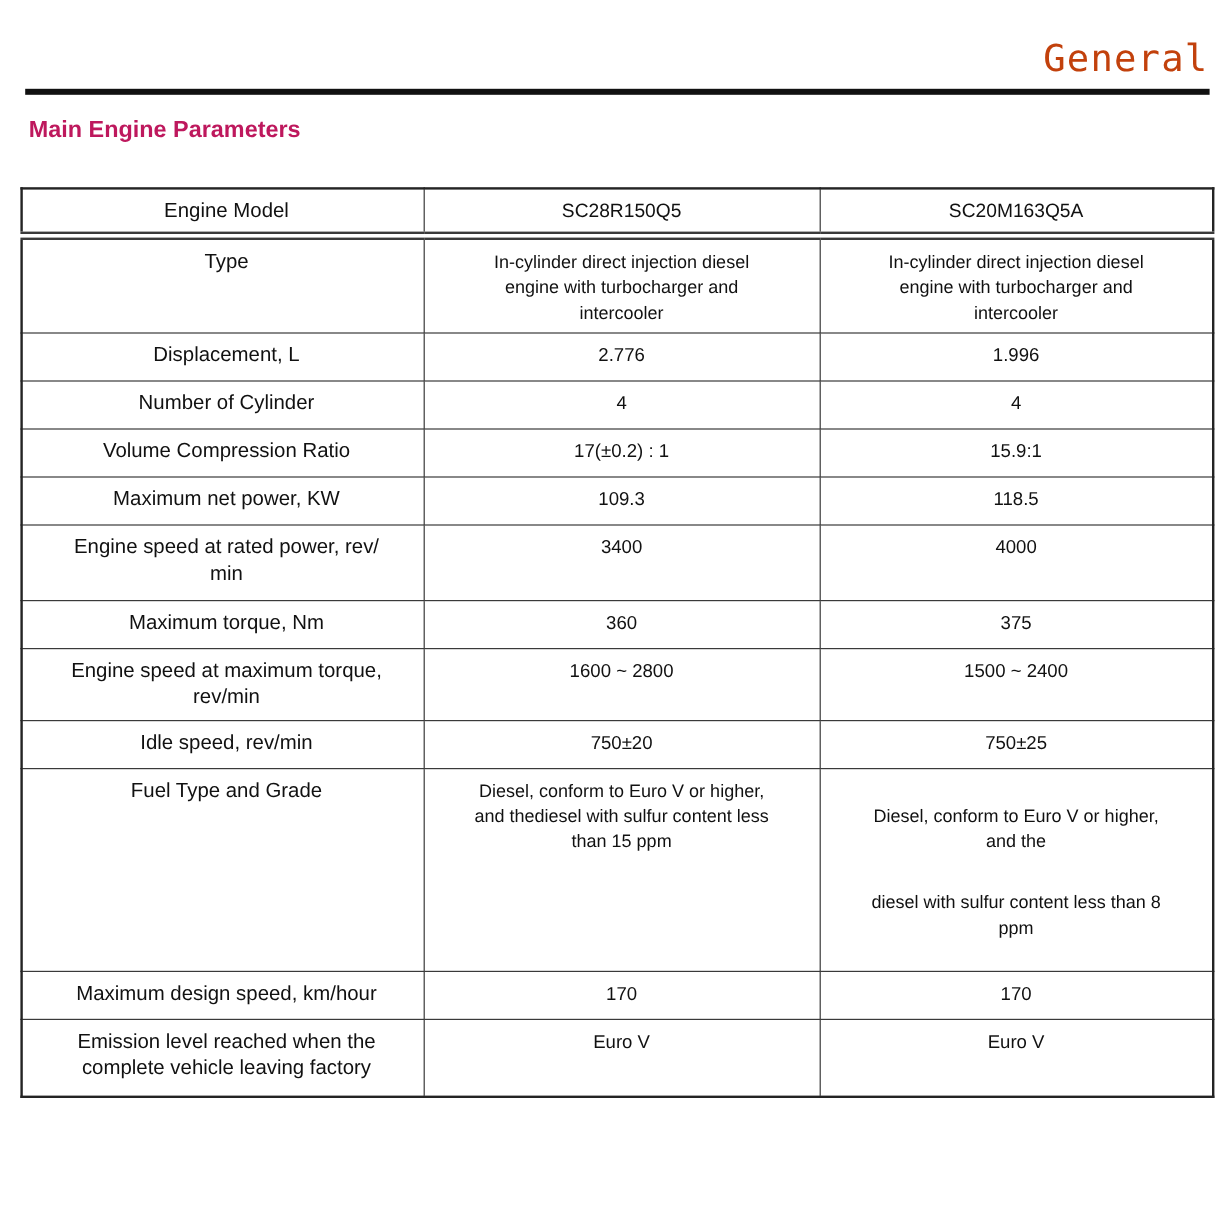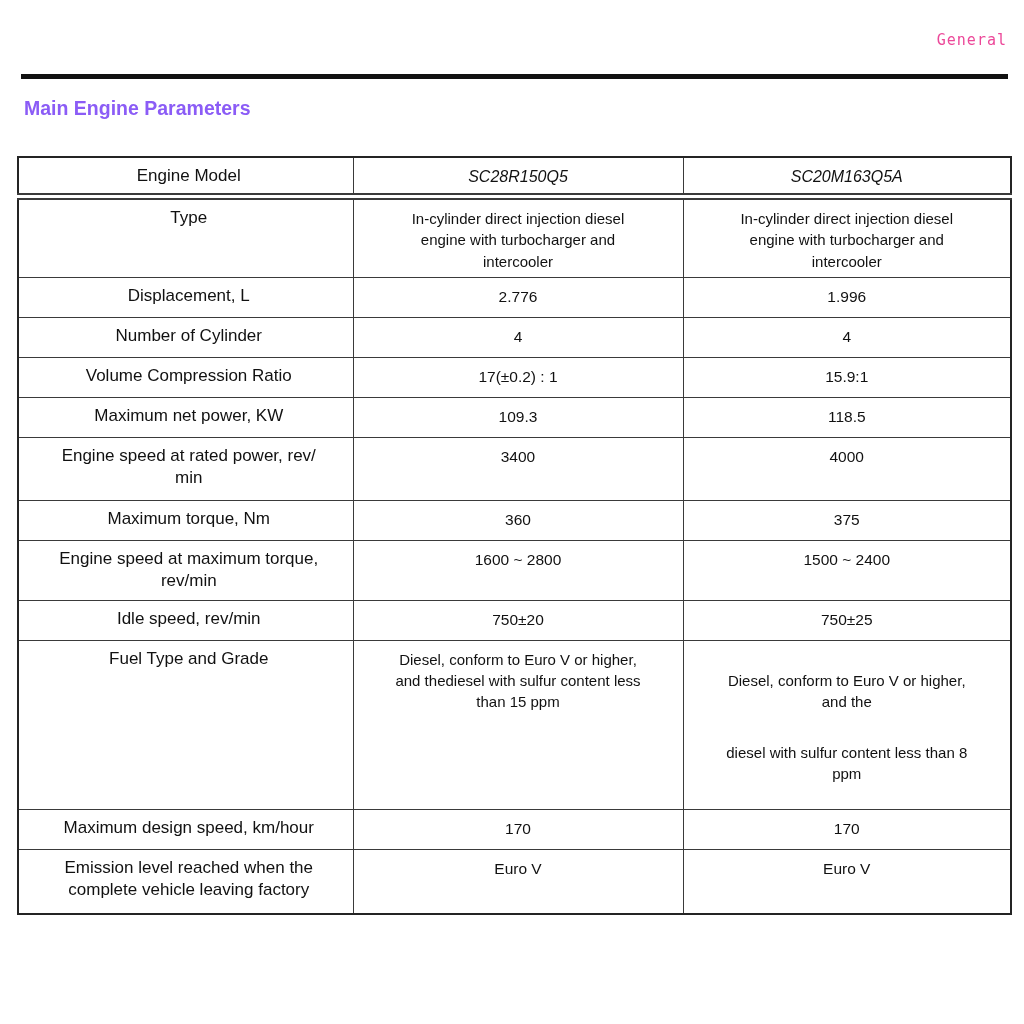--- a/index.html
+++ b/index.html
@@ -10,40 +10,40 @@
     background: #ffffff;
     font-family: "Liberation Sans", sans-serif;
     color: #111111;
     overflow: hidden;
   }
   .general {
     position: absolute;
     top: 31px;
     right: 17px;
     font-family: "DejaVu Sans Mono", monospace;
-    font-size: 15px;
+    font-size: 31px;
     letter-spacing: 1px;
-    color: #ec4899;
+    color: #c2410c;
     white-space: nowrap;
   }
   .rule {
     position: absolute;
     top: 74px;
     left: 21px;
     width: 987px;
     height: 5px;
     background: #111111;
   }
   .doc-title {
     position: absolute;
     top: 97px;
     left: 24px;
     font-size: 19.5px;
     font-weight: bold;
-    color: #8b5cf6;
+    color: #be185d;
     margin: 0;
   }
   table.params {
     position: absolute;
     top: 156px;
     left: 17px;
     width: 993px;
     border-collapse: collapse;
     table-layout: fixed;
   }
@@ -61,21 +61,21 @@
     padding: 7px 8px 4px 14px;
     line-height: 1.32;
     text-align: center;
   }
   td.val {
     font-size: 15.5px;
     padding: 8px 10px 4px 10px;
     line-height: 1.42;
     text-align: center;
   }
-  tr.header-row td.val { font-size: 16px; padding-top: 8px; font-style: italic; }
+  tr.header-row td.val { font-size: 16px; padding-top: 8px; }
   tr.header-row td.label { padding-top: 7px; }
 
   tr.h-header { height: 37px; }
   tr.h-type   { height: 79px; }
   tr.h-std    { height: 40px; }
   tr.h-tall63 { height: 63px; }
   tr.h-tall60 { height: 60px; }
   tr.h-fuel   { height: 108px; }
   tr.h-last   { height: 65px; }
 

